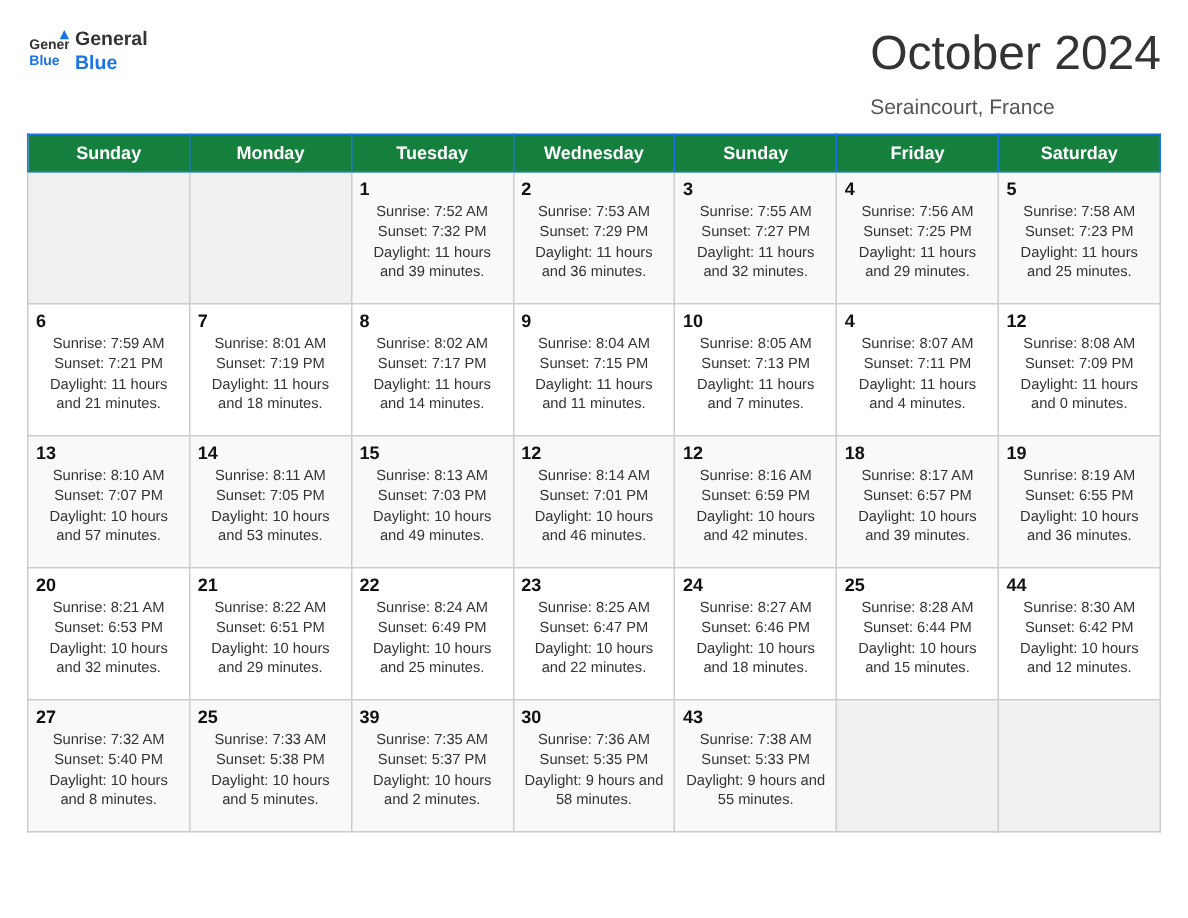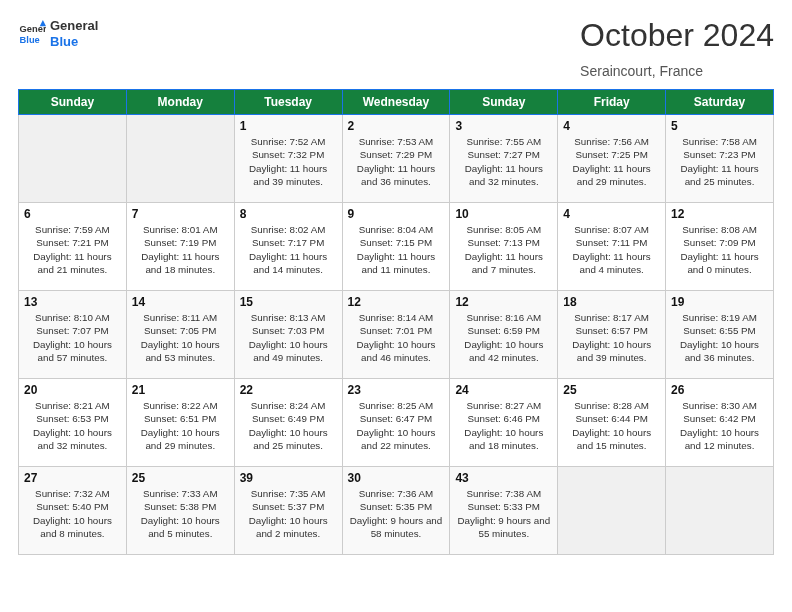--- a/index.html
+++ b/index.html
@@ -227,21 +227,21 @@
           </td>
           <td>
             <div class="day-number">24</div>
             <div class="day-info">Sunrise: 8:27 AM<br>Sunset: 6:46 PM<br>Daylight: 10 hours and 18 minutes.</div>
           </td>
           <td>
             <div class="day-number">25</div>
             <div class="day-info">Sunrise: 8:28 AM<br>Sunset: 6:44 PM<br>Daylight: 10 hours and 15 minutes.</div>
           </td>
           <td>
-            <div class="day-number">26</div>
+            <div class="day-number">44</div>
             <div class="day-info">Sunrise: 8:30 AM<br>Sunset: 6:42 PM<br>Daylight: 10 hours and 12 minutes.</div>
           </td>
         </tr>
         <tr>
           <td>
             <div class="day-number">27</div>
             <div class="day-info">Sunrise: 7:32 AM<br>Sunset: 5:40 PM<br>Daylight: 10 hours and 8 minutes.</div>
           </td>
           <td>
             <div class="day-number">25</div>

